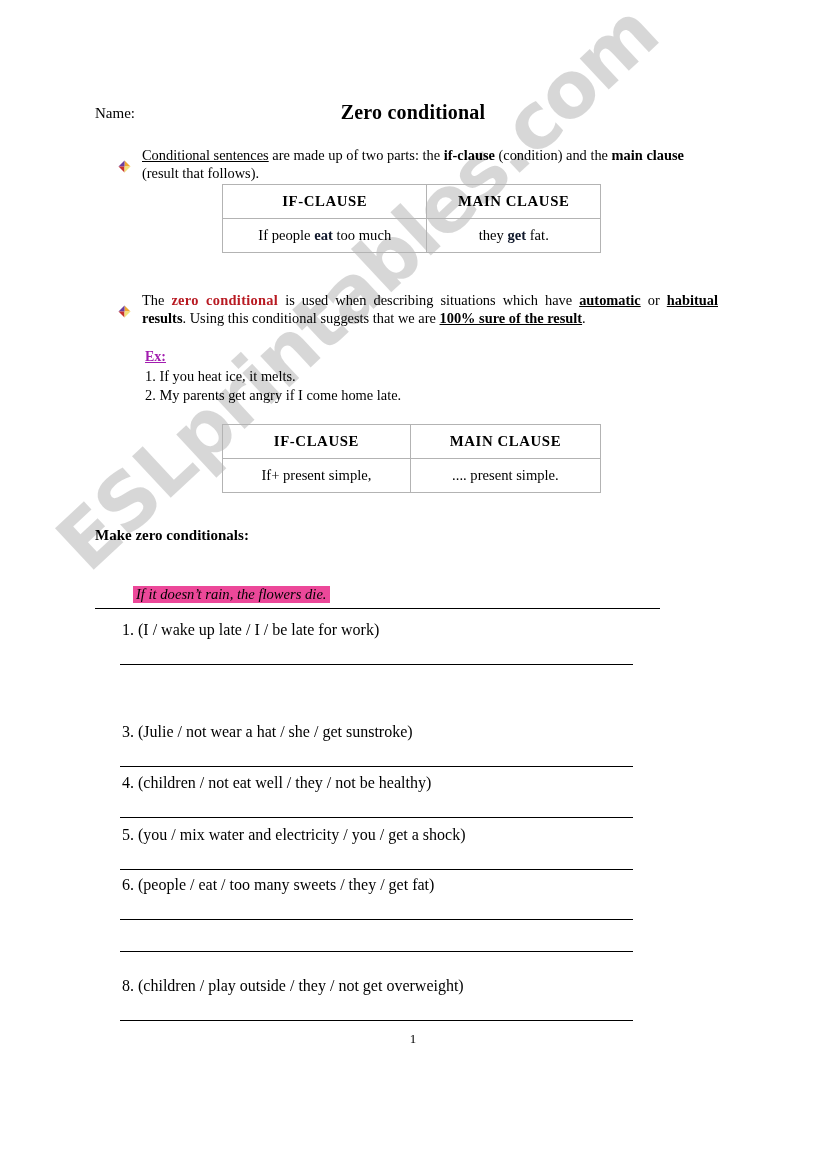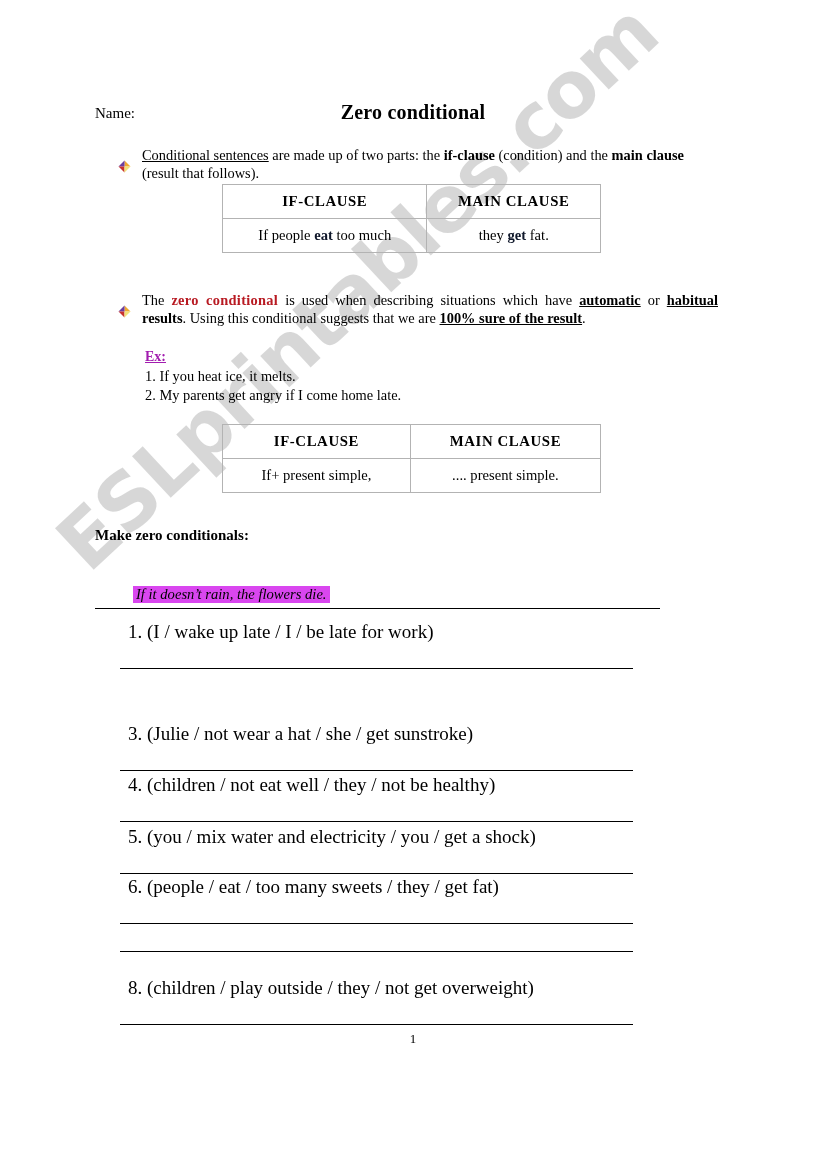--- a/index.html
+++ b/index.html
@@ -149,32 +149,32 @@
     width: 565px;
     border-bottom: 1.3px solid #000000;
     height: 22px;
   }
   #example-answer-text {
     position: absolute;
     left: 38px;
     top: 0px;
     font-style: italic;
     font-size: 14.6px;
-    background: #d946ef;
+    background: #ec4899;
     padding: 0 3px;
   }
 
   .exercise-item {
     position: absolute;
     left: 120px;
     width: 513px;
   }
   .exercise-prompt {
-    font-size: 19px;
-    margin-left: 8px;
+    font-size: 16px;
+    margin-left: 2px;
   }
   .exercise-line {
     border-bottom: 1.4px solid #000000;
     height: 25px;
   }
 
   #page-number {
     left: 0;
     top: 1031px;
     width: 826px;

